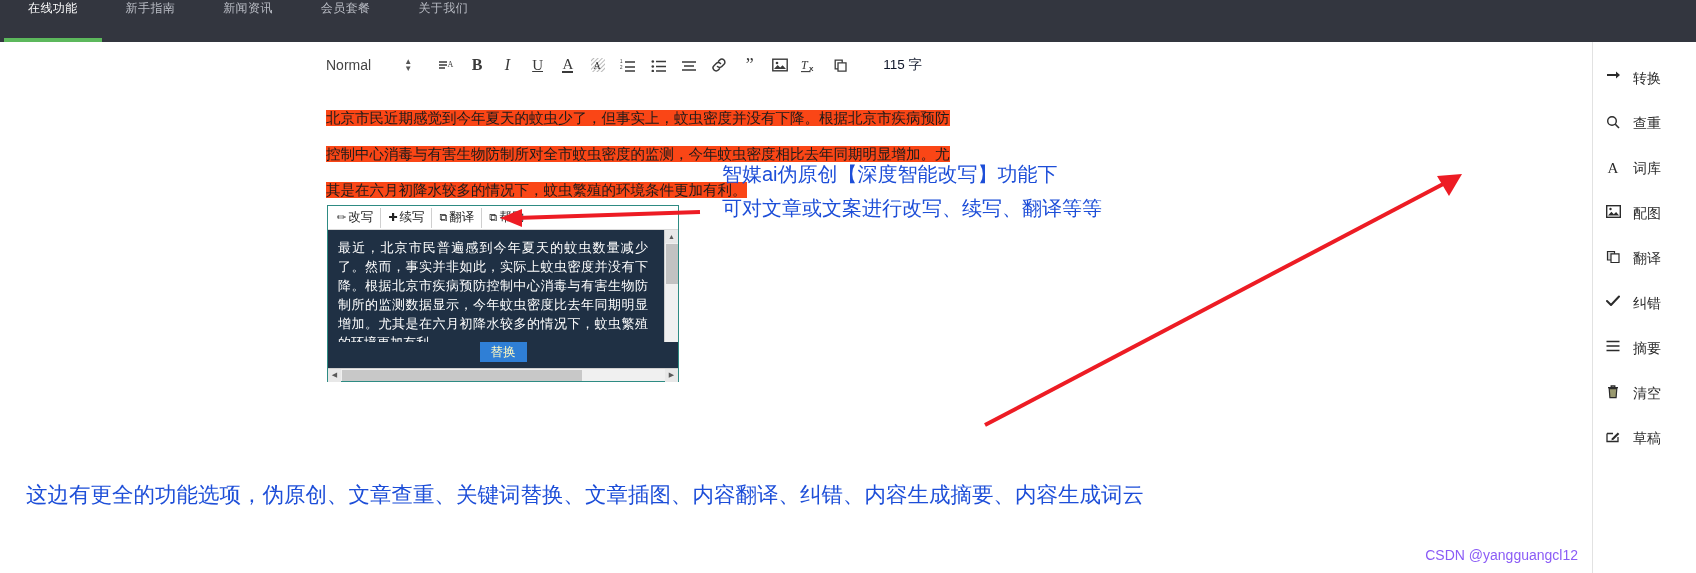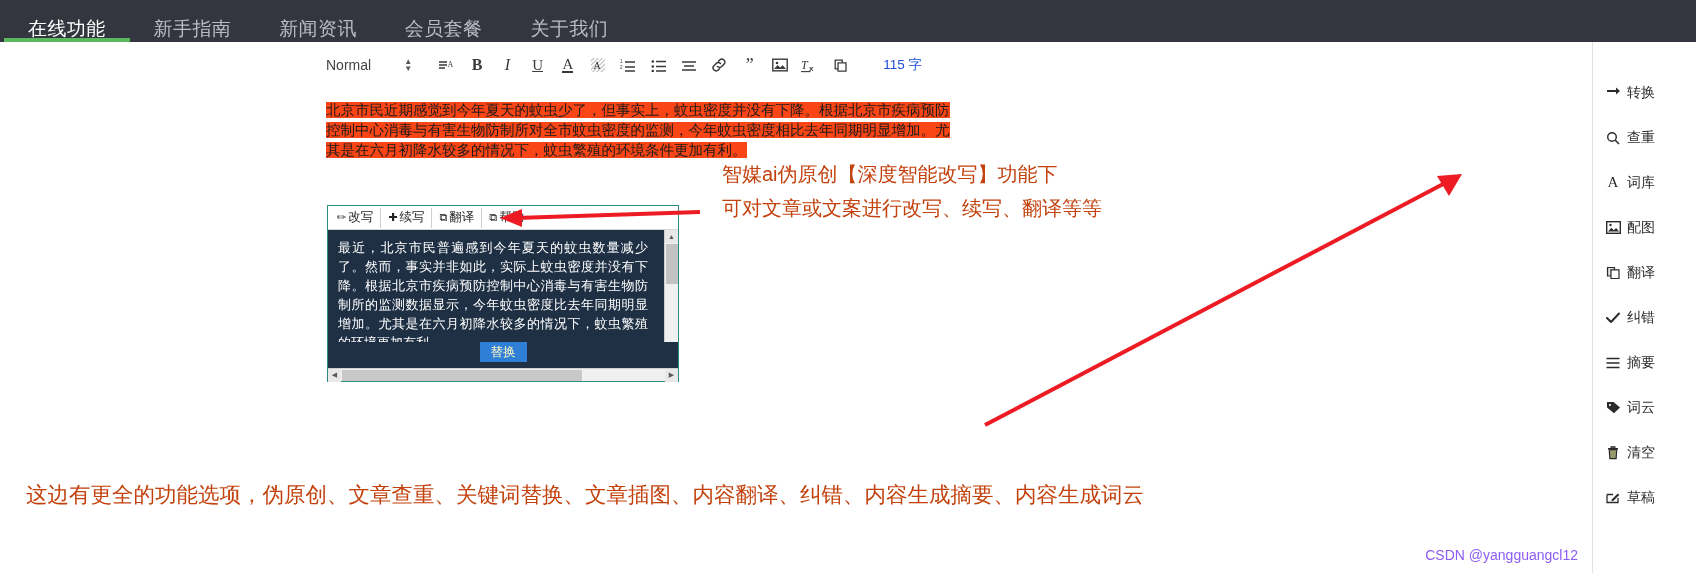--- a/index.html
+++ b/index.html
@@ -24,24 +24,24 @@
     width: 1696px;
     height: 42px;
     background: #33363f;
     display: flex;
     align-items: stretch;
     padding-left: 4px;
   }
   .nav-item {
     position: relative;
     display: flex;
-    align-items: flex-end;
+    align-items: flex-start;
     padding: 0 24px;
     color: #b9bcc4;
-    font-size: 19px;
+    font-size: 12px;
     letter-spacing: 0.4px;
     cursor: pointer;
     white-space: nowrap;
   }
   .nav-item.active { color: #ffffff; }
   .nav-item.active::after {
     content: "";
     position: absolute;
     left: 0; right: 0; bottom: 0;
     height: 4px;
@@ -86,32 +86,32 @@
     justify-content: center;
     font-size: 15px;
     color: #3a3a3a;
     cursor: pointer;
     user-select: none;
   }
   .tb-btn svg { display: block; }
   .tb-count {
     margin-left: 22px;
     font-size: 13.5px;
-    color: #1d4ed8;
+    color: #0f172a;
     white-space: nowrap;
   }
 
   
   .article {
     position: absolute;
     top: 100px;
     left: 326px;
     width: 636px;
     font-size: 14.5px;
-    line-height: 20px;
+    line-height: 36px;
     color: #222;
   }
   .article .hl {
     background: #fa4616;
     color: #1b1b1b;
     box-decoration-break: clone;
     -webkit-box-decoration-break: clone;
   }
 
   
@@ -223,21 +223,21 @@
     left: 14px;
     top: 1px;
     width: 240px;
     height: 11px;
     background: #c8c8c8;
   }
 
   
   .ann {
     position: absolute;
-    color: #c2410c;
+    color: #1d4ed8;
     font-size: 20px;
     line-height: 34px;
     white-space: nowrap;
   }
   .ann-top { top: 157px; left: 722px; }
   .ann-bottom {
     top: 432px;
     left: 26px;
     font-size: 21.5px;
     margin-top: 46px;
@@ -252,24 +252,24 @@
     right: 0;
     width: 104px;
     height: 531px;
     background: #ffffff;
     border-left: 1px solid #e2e2e2;
     padding-top: 28px;
   }
   .side-item {
     height: 45px;
     display: flex;
-    align-items: center;
+    align-items: flex-start;
     justify-content: flex-start;
     padding-left: 12px;
-    gap: 6px;
+    gap: 12px;
     font-size: 14px;
     color: #2b2b2b;
     cursor: pointer;
     white-space: nowrap;
   }
   .side-item .sic {
     width: 16px;
     display: inline-flex;
     align-items: center;
     justify-content: center;
@@ -514,29 +514,20 @@
     <div class="side-item">
       <span class="sic">
         <svg width="14" height="12" viewBox="0 0 14 12">
             <path d="M0.5 1.5h13M0.5 6h13M0.5 10.5h13" stroke="#2b2b2b" stroke-width="1.6"></path>
           </svg>
       </span>
       <span>摘要</span>
     </div>
     <div class="side-item">
       <span class="sic">
-        <svg width="15" height="13" viewBox="0 0 15 13">
-            <path d="M1 1h6.5L14 6.6 8 12.3 1 6.4z" fill="#2b2b2b"></path>
-            <circle cx="4" cy="4" r="1.1" fill="#fff"></circle>
-          </svg>
-      </span>
-      <span>词云</span>
-    </div>
-    <div class="side-item">
-      <span class="sic">
         <svg width="12" height="14" viewBox="0 0 12 14">
             <path d="M1 2.6h10M4.2 1h3.6v1.6H4.2z" stroke="#2b2b2b" stroke-width="1.3" fill="none"></path>
             <path d="M2.2 3.6h7.6l-0.7 9H2.9z" fill="#9a9a70" stroke="#2b2b2b" stroke-width="1.2"></path>
           </svg>
       </span>
       <span>清空</span>
     </div>
     <div class="side-item">
       <span class="sic">
         <svg width="14" height="13" viewBox="0 0 14 13">

